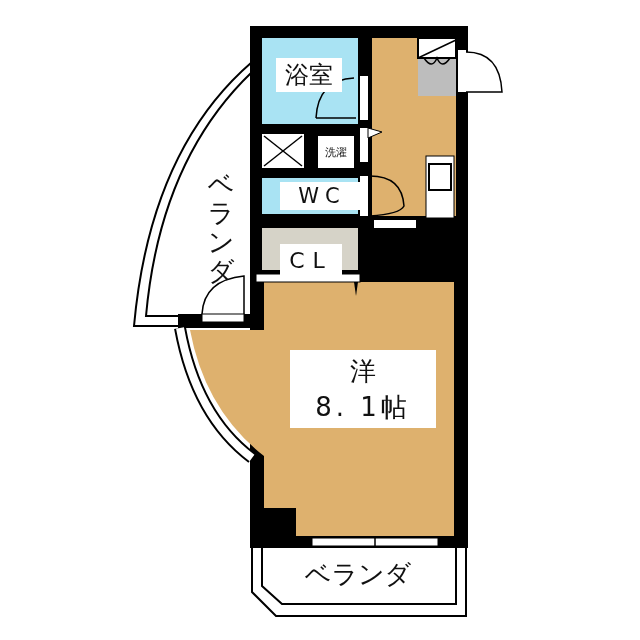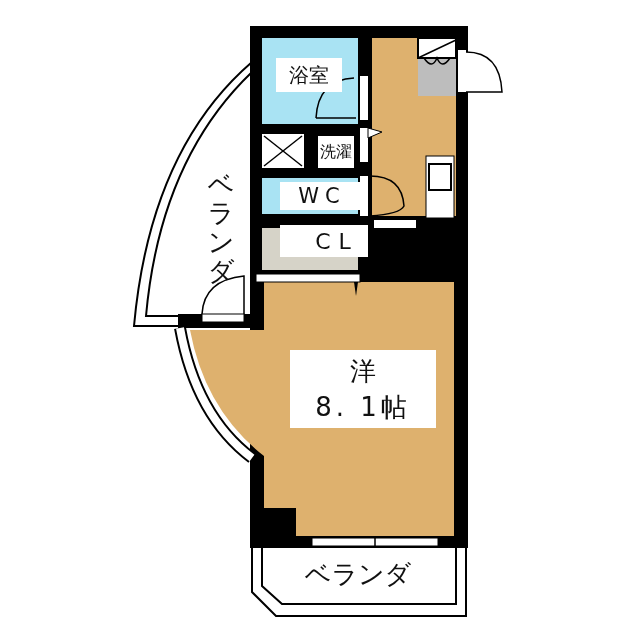--- a/index.html
+++ b/index.html
@@ -84,22 +84,22 @@
   <rect x="374" y="220" width="42" height="8" fill="#fff"></rect>
   <path d="M374 228 L374 272 Q412 270 416 228" fill="none" stroke="#000" stroke-width="1.5"></path>
 
   <rect x="202" y="314" width="42" height="8" fill="#fff" stroke="#000" stroke-width="1"></rect>
   <path d="M202 314 Q204 280 244 276 L244 314" fill="none" stroke="#000" stroke-width="1.5"></path>
 
   <rect x="312" y="538" width="126" height="8" fill="#fff" stroke="#000" stroke-width="1"></rect>
   <line x1="375" y1="536" x2="375" y2="548" stroke="#000" stroke-width="1.5"></line>
 </svg>
 
-<div class="lbl" style="left:276px;top:58px;width:66px;height:34px;font-size:20px;">浴室</div>
-<div class="lbl" style="left:320px;top:140px;width:32px;height:24px;font-size:16px;">洗濯</div>
+<div class="lbl" style="left:276px;top:58px;width:66px;height:34px;font-size:24px;">浴室</div>
+<div class="lbl" style="left:320px;top:140px;width:32px;height:24px;font-size:11px;">洗濯</div>
 <div class="lbl" style="left:280px;top:182px;width:84px;height:28px;font-size:21px;letter-spacing:6px;">WC</div>
-<div class="lbl" style="left:280px;top:225px;width:62px;height:32px;font-size:22px;letter-spacing:8px;padding-left:26px;">CL</div>
+<div class="lbl" style="left:280px;top:244px;width:62px;height:32px;font-size:22px;letter-spacing:8px;">CL</div>
 <div class="lbl" style="left:290px;top:350px;width:146px;height:78px;flex-direction:column;font-size:26px;line-height:36px;">
   <span>洋</span>
   <span style="letter-spacing:4px;">8. 1帖</span>
 </div>
 <div class="vert" style="left:206px;top:170px;">ベランダ</div>
 <div class="lbl" style="left:294px;top:556px;width:128px;height:36px;font-size:26px;background:transparent;">ベランダ</div>
 
 </body></html>

